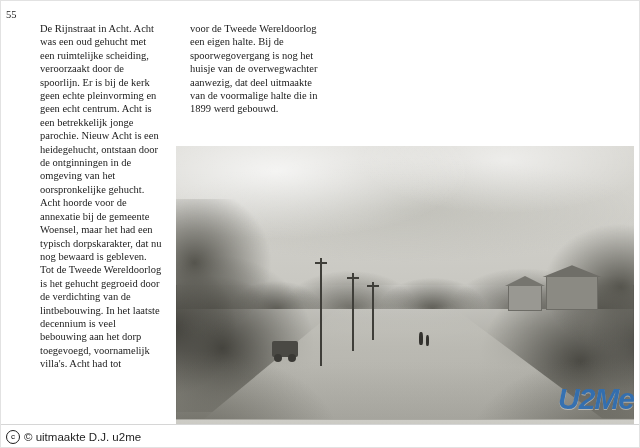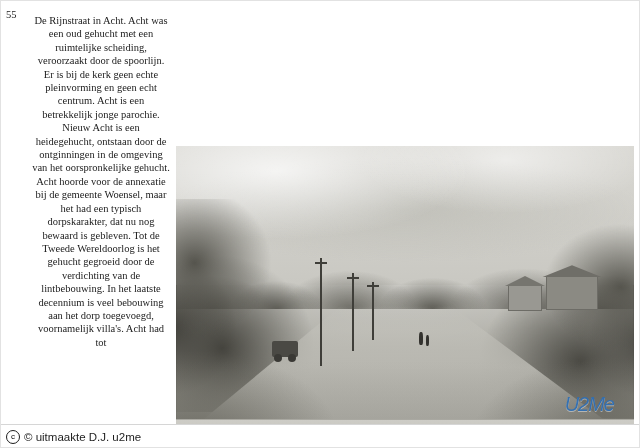--- a/index.html
+++ b/index.html
@@ -20,21 +20,21 @@
     gap:0;
     align-items:flex-start;
   }
   .col{
     width:152px;
     font-size:10.5px;
     line-height:13.4px;
     color:#1b1b1b;
     text-align:left;
   }
-  .col p{margin:6px;text-align:center;}
+  .col p{margin:14px;}
   .col-left{position:relative;padding-left:20px;width:150px;}
   .folio{
     position:absolute;
     left:0;top:0;
     font-size:10.5px;
     line-height:13.4px;
     color:#1b1b1b;
   }
   .col-mid{width:158px;}
   .col-right{width:266px;position:relative;}
@@ -169,25 +169,25 @@
   .caption span{
     font-family:"Liberation Sans", sans-serif;
     font-size:8.5px;
     letter-spacing:1.2px;
     color:#2e2d2a;
     white-space:nowrap;
   }
   
   .watermark{
     position:absolute;
-    right:20px;bottom:26px;
-    font-family:"Liberation Sans", sans-serif;
-    font-size:20px;
+    right:0;bottom:26px;
+    font-family:"Liberation Sans", sans-serif;
+    font-size:30px;
     font-style:italic;
-    font-weight:normal;
+    font-weight:bold;
     color:#2f6fb5;
     opacity:.92;
     text-shadow:0 1px 0 rgba(255,255,255,.45);
     letter-spacing:-1px;
   }
   
   .credit{
     position:absolute;left:0;bottom:0;width:640px;height:24px;
     background:#ffffff;
     border-top:1px solid #d6d6d6;
@@ -220,20 +220,23 @@
 
 <div class="page">
 
   <div class="cols">
 
     <div class="col col-left">
       <div class="folio">55</div>
       <p>De Rijnstraat in Acht. Acht was een oud gehucht met een ruimtelijke scheiding, veroorzaakt door de spoorlijn. Er is bij de kerk geen echte pleinvorming en geen echt centrum. Acht is een betrekkelijk jonge parochie. Nieuw Acht is een heidegehucht, ontstaan door de ontginningen in de omgeving van het oorspronkelijke gehucht. Acht hoorde voor de annexatie bij de gemeente Woensel, maar het had een typisch dorpskarakter, dat nu nog bewaard is gebleven. Tot de Tweede Wereldoorlog is het gehucht gegroeid door de verdichting van de lintbebouwing. In het laatste decennium is veel bebouwing aan het dorp toegevoegd, voornamelijk villa's. Acht had tot</p>
     </div>
 
+    <div class="col col-mid">
+      <p>voor de Tweede Wereldoorlog een eigen halte. Bij de spoorwegovergang is nog het huisje van de overwegwachter aanwezig, dat deel uitmaakte van de voormalige halte die in 1899 werd gebouwd.</p>
+    </div>
 
     <div class="col col-right"></div>
 
   </div>
 
   <div class="photo-wrap">
     <div class="photo">
       <div class="sky"></div>
       <div class="treeline"></div>
       <div class="mass-left"></div>

